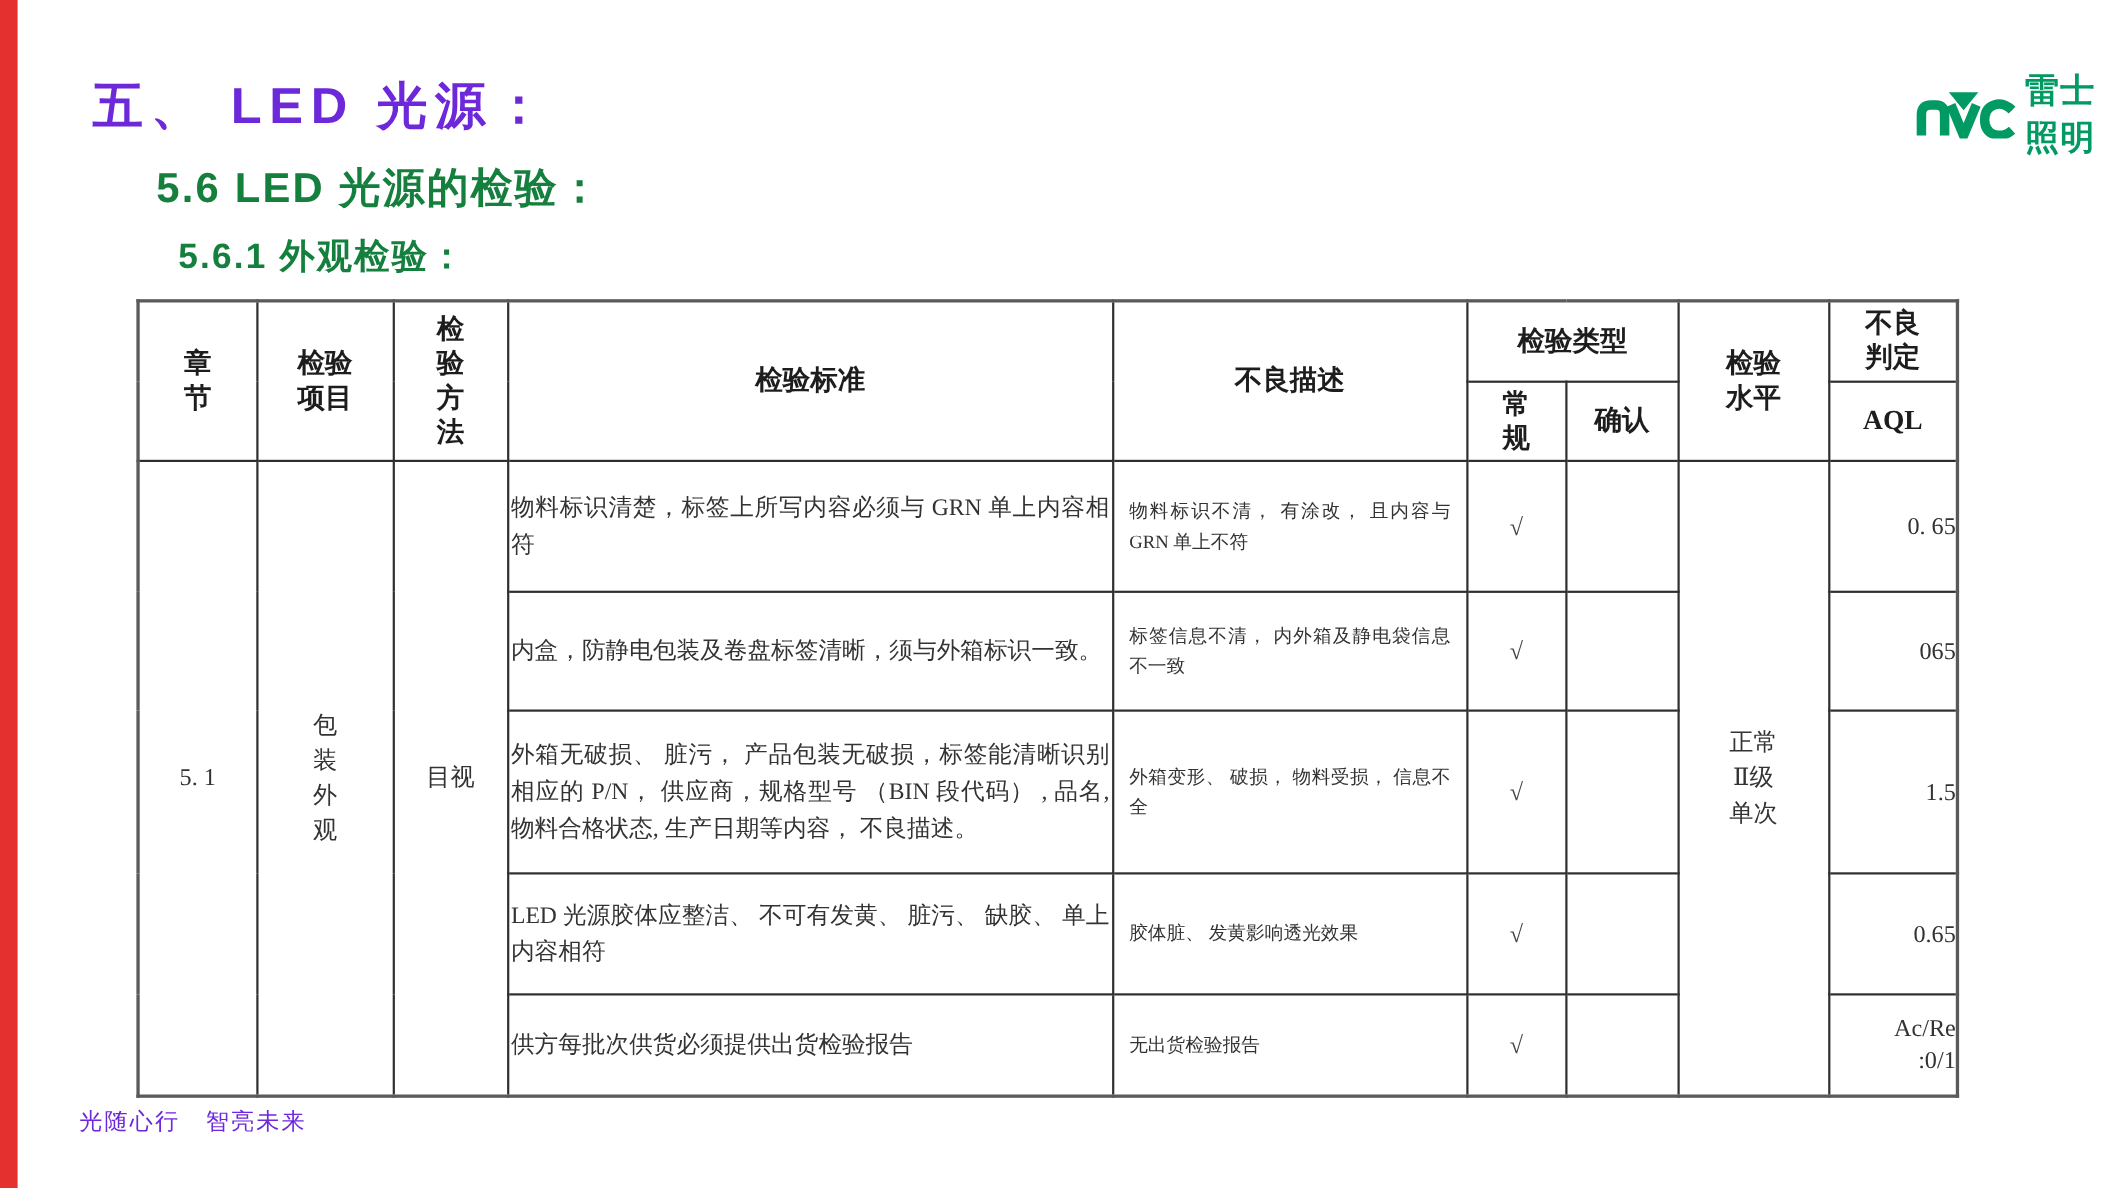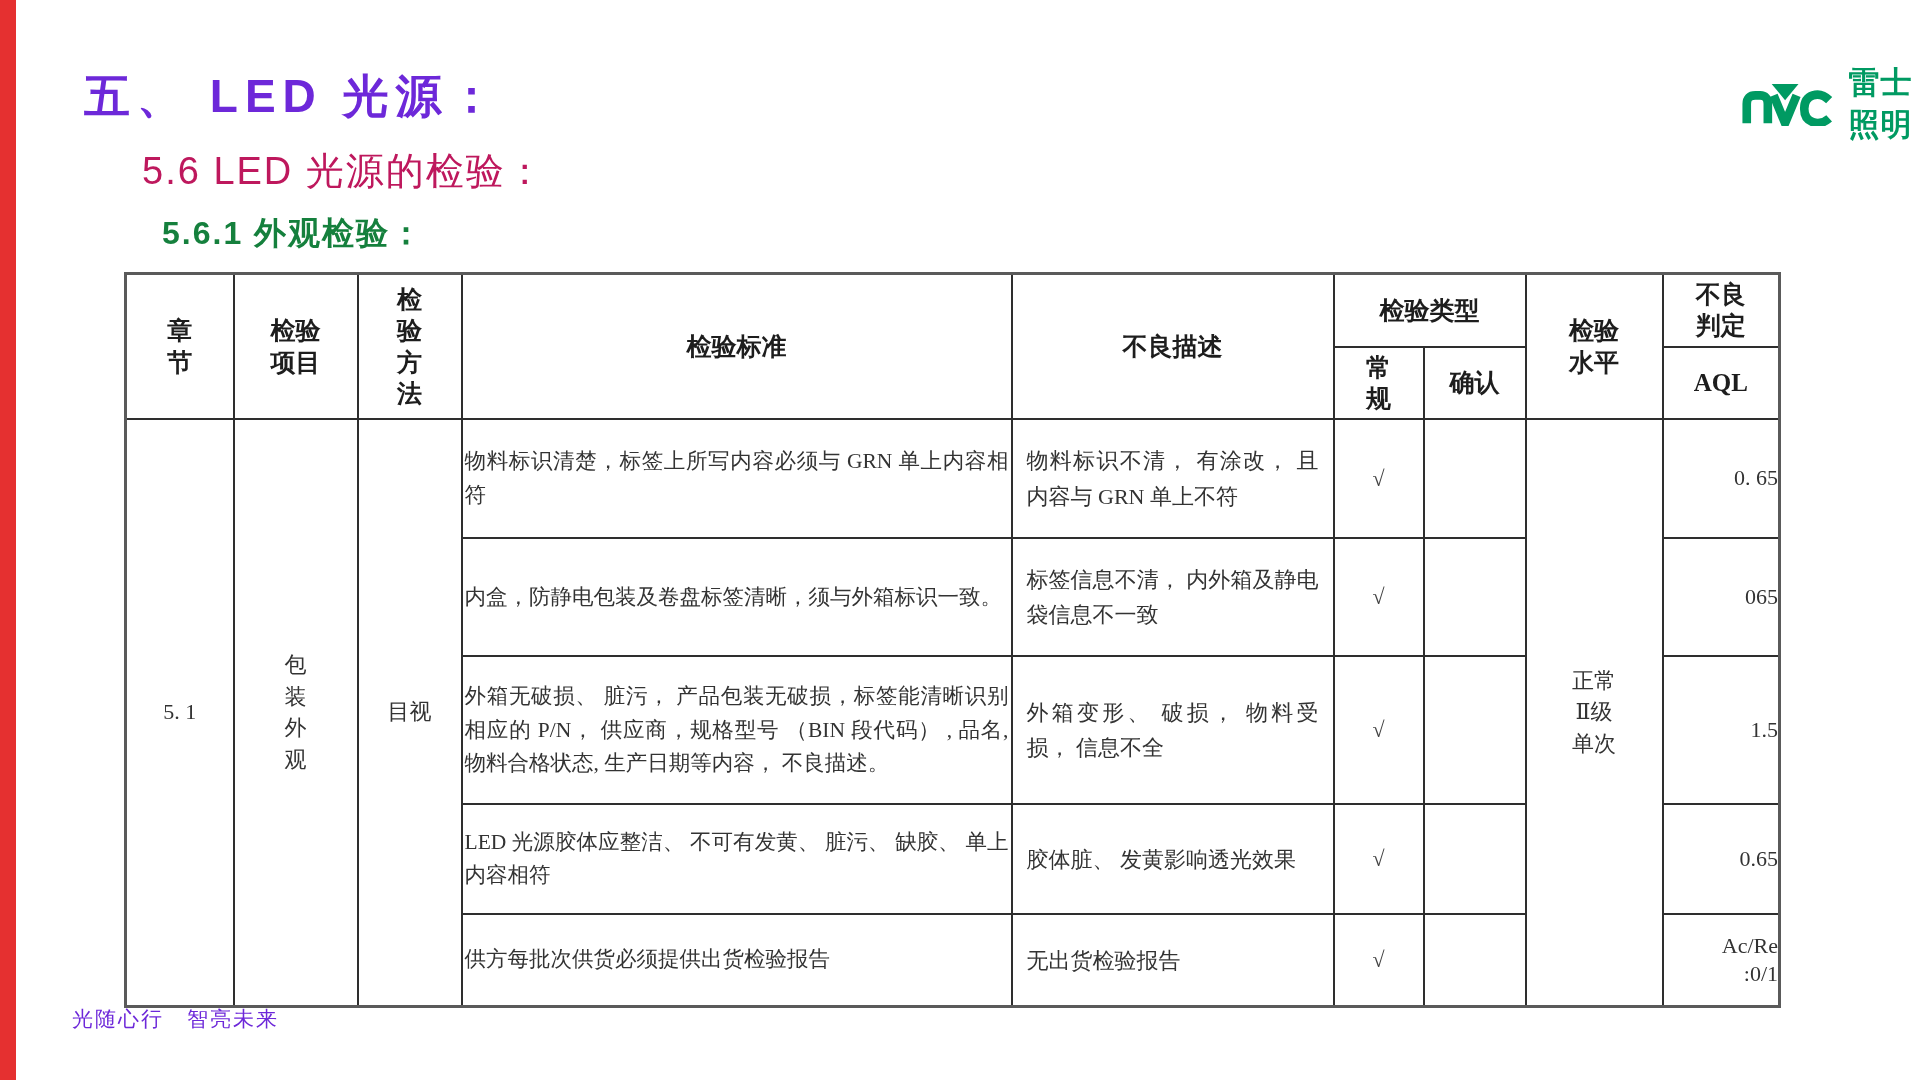--- a/index.html
+++ b/index.html
@@ -10,28 +10,28 @@
   }
   .red-bar {
     position:absolute; left:0; top:0; width:16px; height:1080px; background:#e53030;
   }
   .title-green {
     position:absolute; left:84px; top:66px;
     font-size:46px; font-weight:800; letter-spacing:7px; color:#6d28d9;
   }
   .title-sub {
     position:absolute; left:142px; top:146px;
-    font-size:38px; font-weight:400; letter-spacing:2px; color:#be185d;
+    font-size:38px; font-weight:700; letter-spacing:2px; color:#15803d;
   }
   .title-subsub {
     position:absolute; left:162px; top:212px;
     font-size:32px; font-weight:800; letter-spacing:2px; color:#15803d;
   }
   .logo {
-    position:absolute; left:1741px; top:62px; display:flex; align-items:center; gap:8px;text-align:center;
+    position:absolute; left:1741px; top:62px; display:flex; align-items:center; gap:8px;
   }
   .logo-text {
     color:#009a62; font-size:31px; font-weight:800; letter-spacing:1px;
     font-family:"Liberation Sans", sans-serif;
   }
   .footer-slogan {
     position:absolute; left:72px; top:1005px;
     color:#6d28d9; font-size:21px; letter-spacing:2px;
     font-family:"Liberation Serif", serif;
   }
@@ -51,21 +51,21 @@
   table.insp th {
     font-weight:bold; color:#1d1d1d; text-align:center;
     white-space:pre-line; font-size:25px; line-height:1.25; padding:4px 2px;
   }
   th.small-head { font-size:22px; }
   td.c { text-align:center; white-space:pre-line; font-size:22px; line-height:1.45; }
   td.text-cell {
     text-align:justify; font-size:21.5px; line-height:1.55; padding:10px 2px;
   }
   td.defect-cell {
-    text-align:justify; font-size:22px; line-height:1.6; padding:23px 14px;
+    text-align:justify; font-size:17px; line-height:1.6; padding:23px 14px;
   }
   td.check-cell { text-align:center; font-size:22px; color:#444; }
   td.aql-cell { text-align:right; white-space:pre-line; font-size:22px; line-height:1.3;margin-left:40px; }
 
   tr.hrow1 { height:71px; }
   tr.hrow2 { height:70px; }
   tr.r1 { height:119px; }
   tr.r2 { height:108px; }
   tr.r3 { height:148px; }
   tr.r4 { height:110px; }

